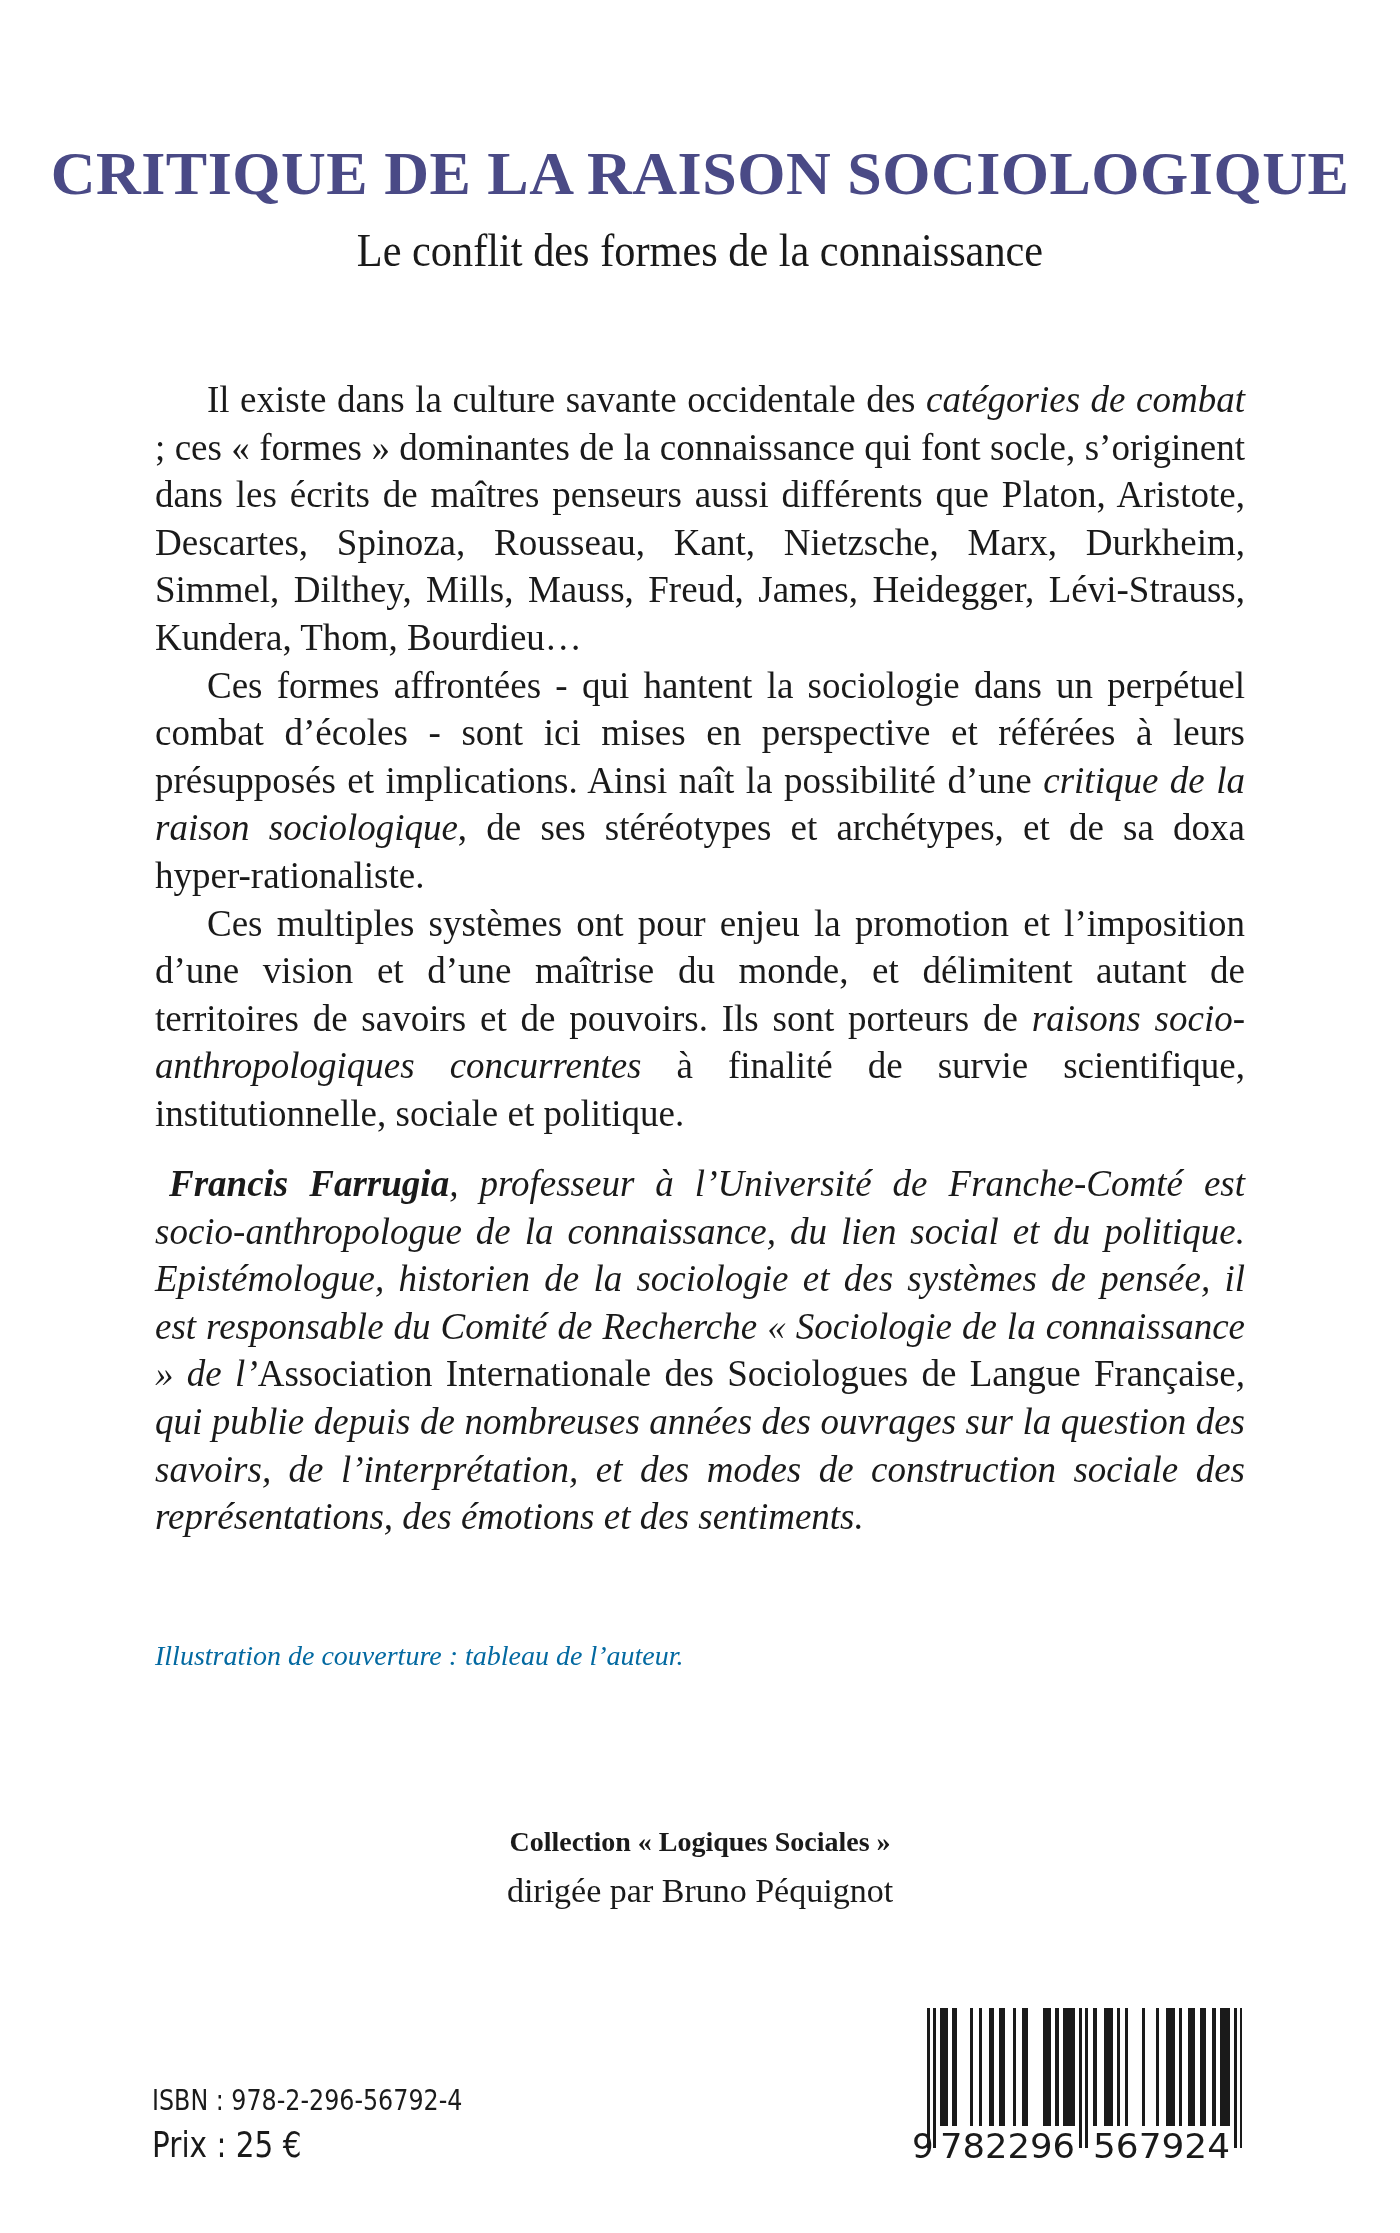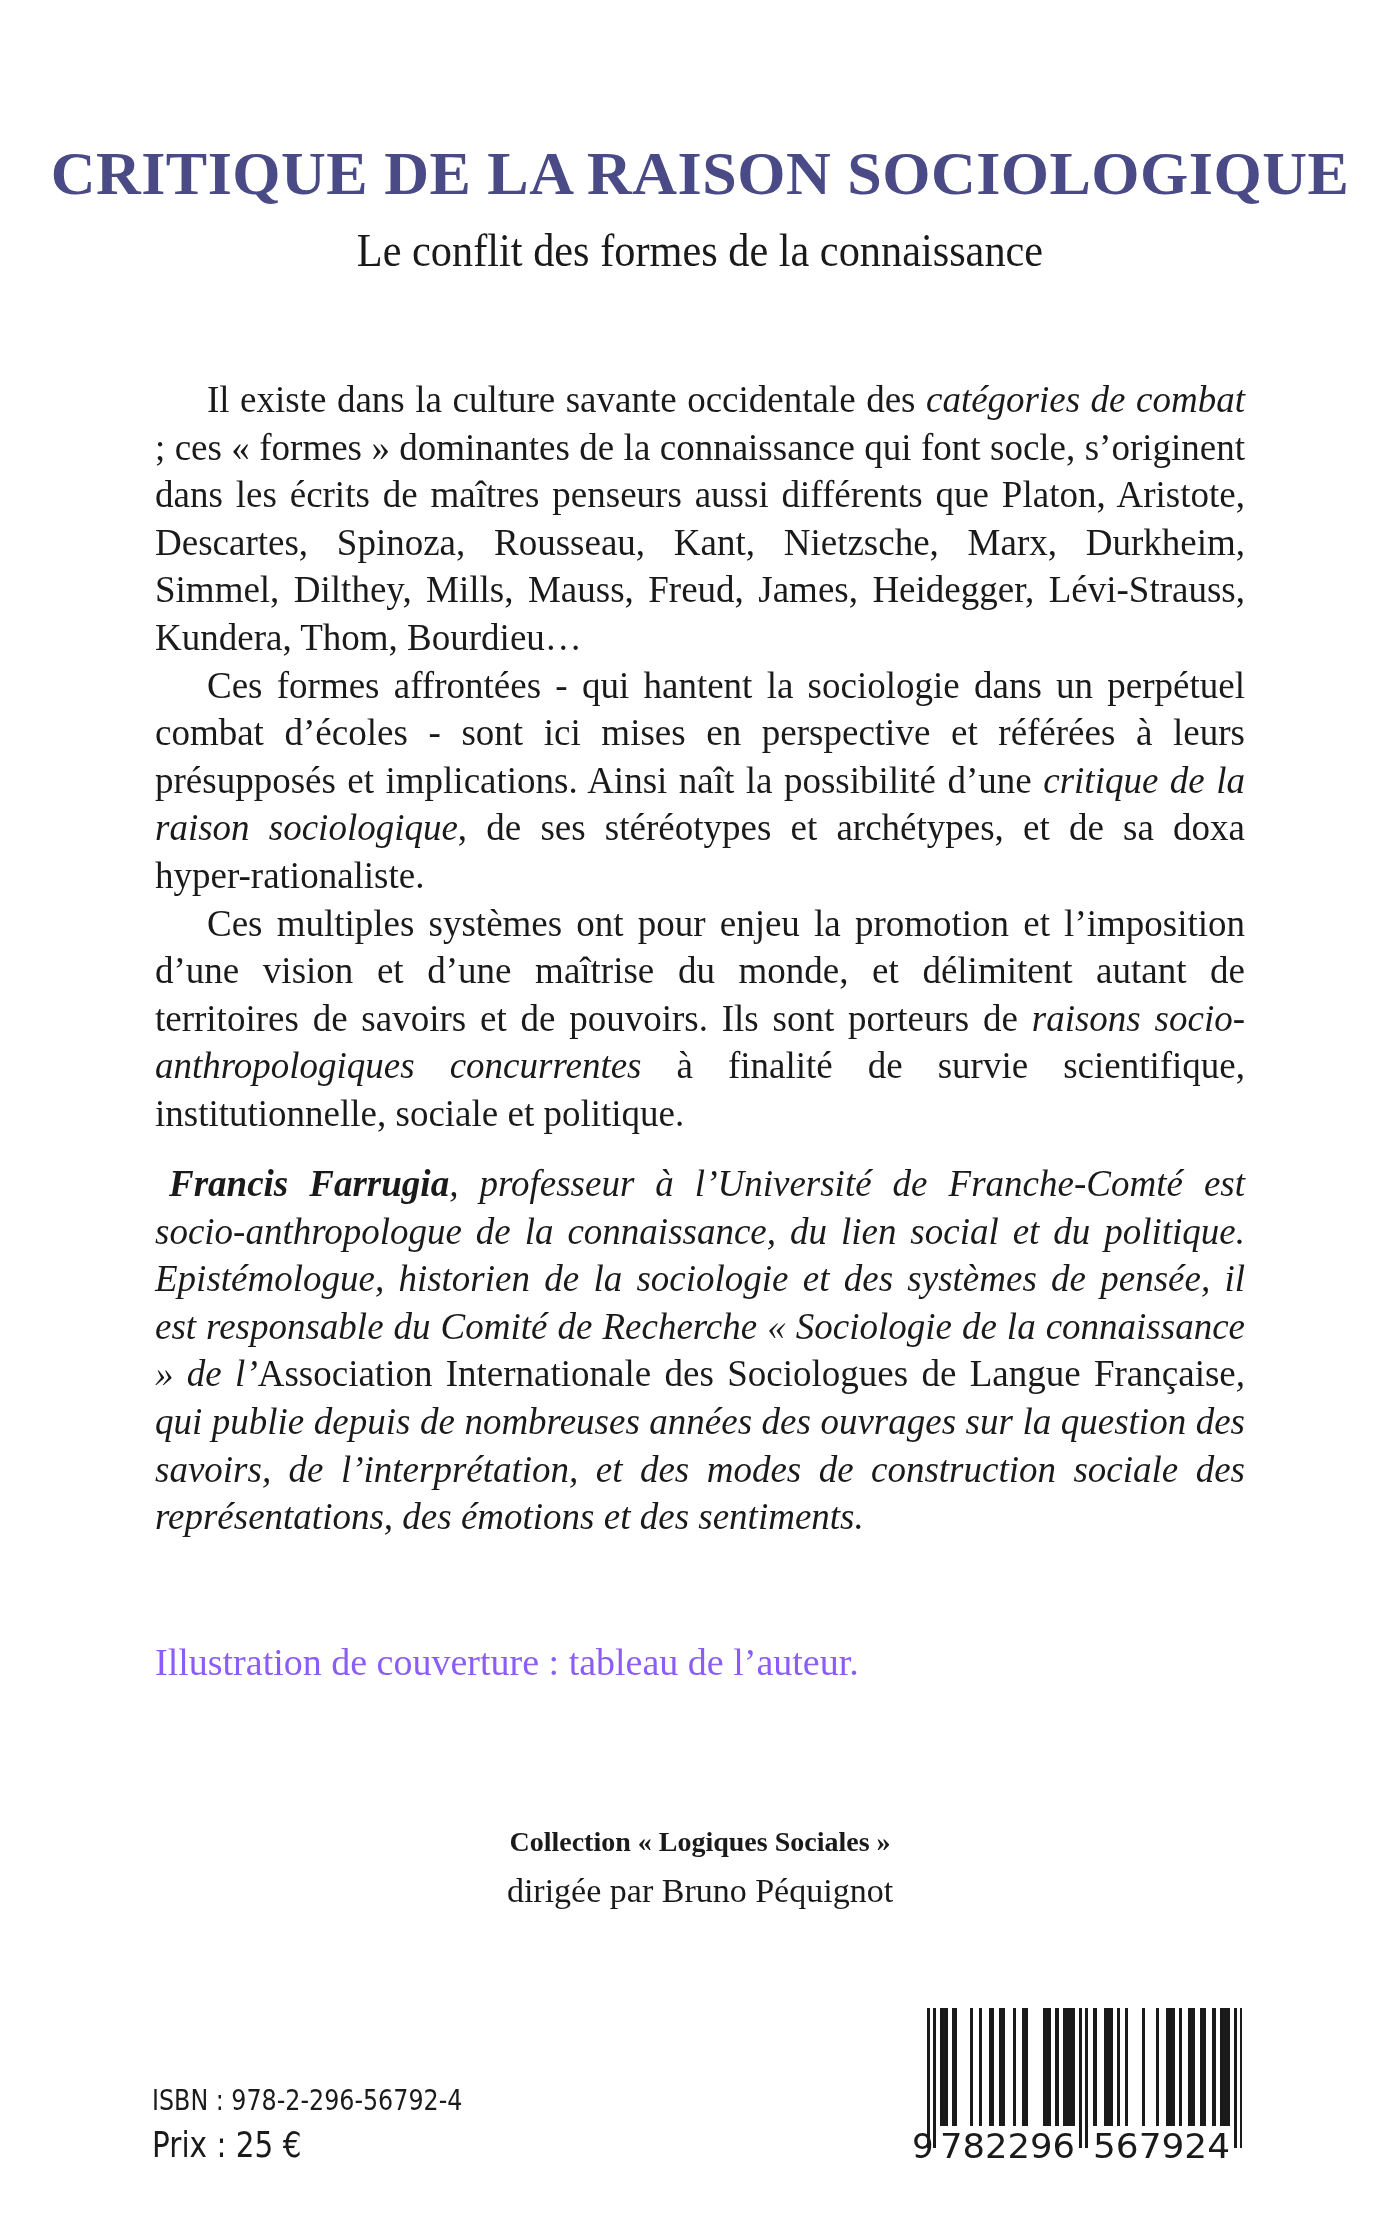--- a/index.html
+++ b/index.html
@@ -20,21 +20,21 @@
     text-align:justify; color:#1a1a1a;
   }
   .para { margin:0; text-indent:52px; }
   #body-block { top:352px;margin-top:24px; }
   #bio-block { top:1160px; }
   #bio-block p { margin:0; text-indent:0; font-style:italic; }
   #bio-block .bold { font-weight:bold;margin-left:14px; }
   #bio-block .roman { font-style:normal;margin-top:34px; }
   #credit {
     position:absolute; left:155px; top:1640px;
-    font-family:"Liberation Serif", serif; font-size:38px; color:#8b5cf6;
+    font-family:"Liberation Serif", serif; font-size:28px; color:#0369a1;font-style:italic;
   }
   #collection {
     position:absolute; left:0; width:1400px; top:1826px; text-align:center;
     font-family:"Liberation Serif", serif; font-weight:bold; font-size:28px; color:#1a1a1a;
   }
   #director {
     position:absolute; left:0; width:1400px; top:1872px; text-align:center;
     font-family:"Liberation Serif", serif; font-size:34px; color:#1a1a1a;
   }
   #isbn {

